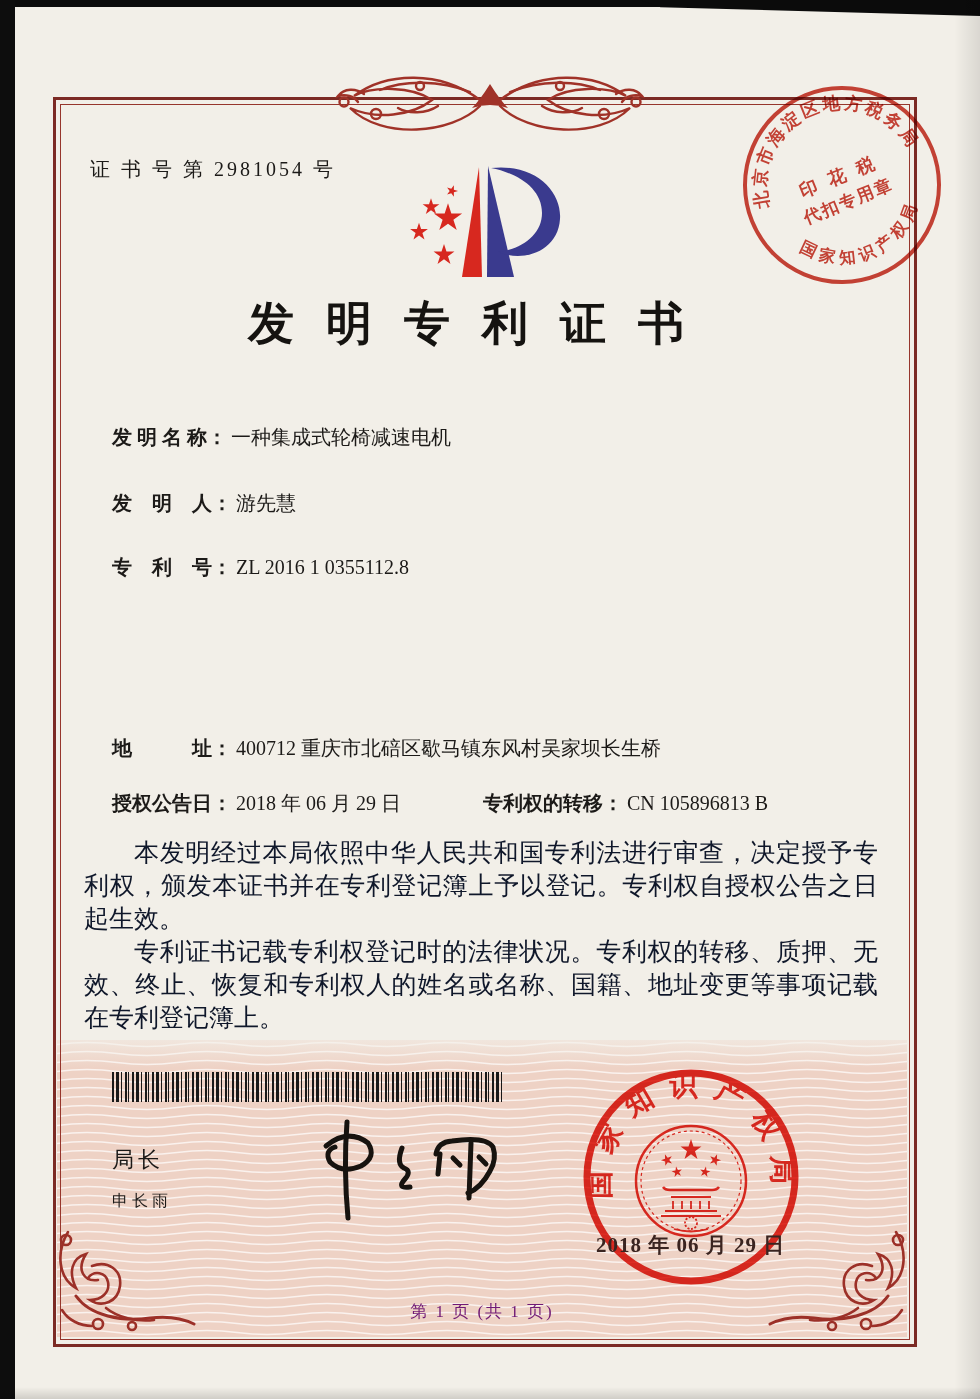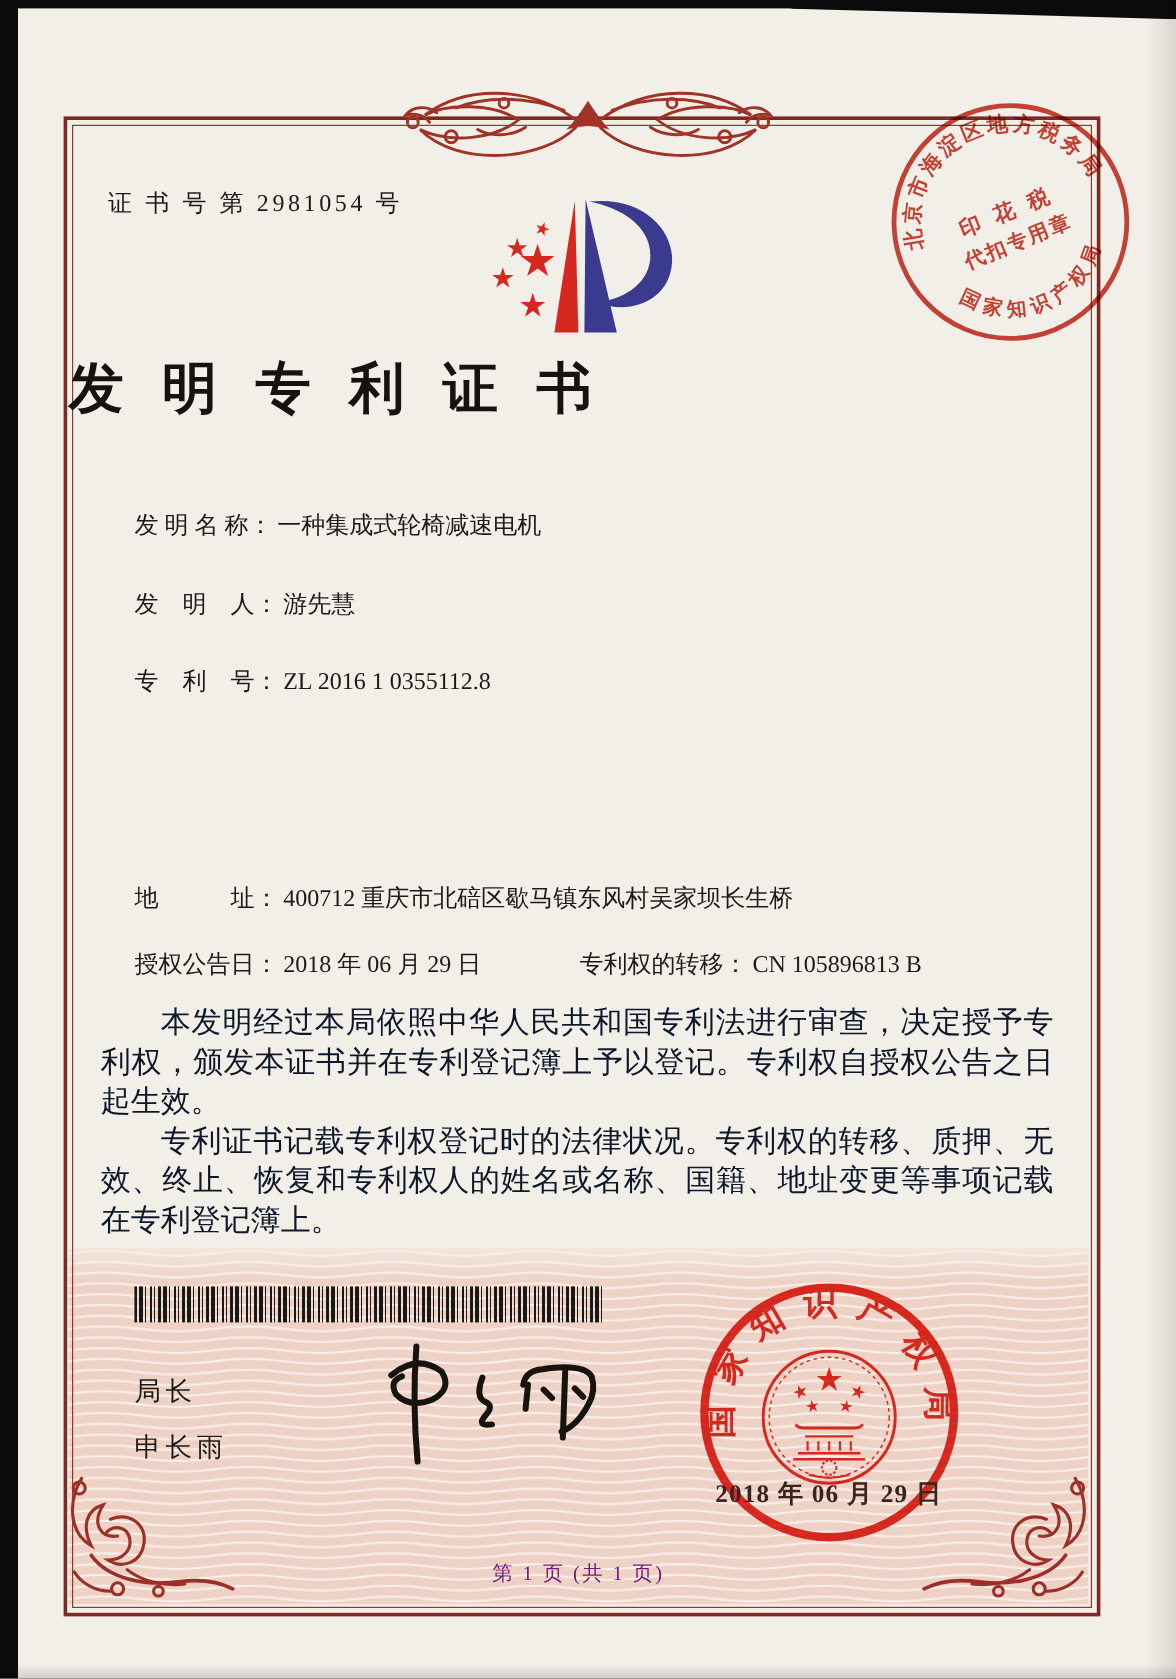--- a/index.html
+++ b/index.html
@@ -21,39 +21,39 @@
      background:linear-gradient(180deg,#f2efe8 0%,rgba(242,239,232,0) 100%);}
 
   
   .frame{position:absolute;left:53px;top:97px;width:858px;height:1244px;
      border:3px solid #7c2a24;}
   .frame::after{content:"";position:absolute;left:4px;top:4px;right:4px;bottom:4px;
      border:1px solid #96352c;}
 
   .txt{position:absolute;color:#1c1a18;}
   .cert-no{left:90px;top:156px;font-size:20px;letter-spacing:3px;}
-  .title{left:57px;top:293px;width:850px;text-align:left;font-size:46px;font-weight:700;
+  .title{left:57px;top:293px;width:850px;text-align:center;font-size:46px;font-weight:700;
      letter-spacing:32px;box-sizing:border-box;color:#151310;}
   .row{left:112px;font-size:20px;white-space:nowrap;}
-  .row .lab{display:inline-block;}
+  .row .lab{display:inline-block;font-weight:bold;}
   .row .val{display:inline-block;margin-left:4px;}
   .row2{left:483px;}
   .paras{left:84px;top:836px;width:794px;font-size:25px;line-height:33px;text-align:justify;color:#0f172a;}
   .paras p{margin:0;text-indent:2em;}
 
   .barcode{position:absolute;left:112px;top:1072px;width:392px;height:30px;
      background:repeating-linear-gradient(90deg,
        #191919 0 2px,rgba(0,0,0,0) 2px 4px,
        #191919 4px 7px,rgba(0,0,0,0) 7px 9px,
        #191919 9px 10px,rgba(0,0,0,0) 10px 13px,
        #191919 13px 15px,rgba(0,0,0,0) 15px 16px,
        #191919 16px 17px,rgba(0,0,0,0) 17px 20px);}
 
   .director-title{left:112px;top:1145px;font-size:22px;letter-spacing:4px;}
-  .director-name{left:112px;top:1191px;font-size:22px;letter-spacing:4px;}
+  .director-name{left:112px;top:1191px;font-size:16px;letter-spacing:4px;}
   .sig{position:absolute;left:250px;top:1112px;}
 
   .stamp-tax{position:absolute;left:737px;top:80px;transform:rotate(-22deg);mix-blend-mode:multiply;opacity:.93;}
   .seal-main{position:absolute;left:577px;top:1063px;mix-blend-mode:multiply;opacity:.95;}
   .seal-date{left:596px;top:1231px;font-size:21px;letter-spacing:1px;color:#3a2420;font-weight:700;z-index:6;}
   .footer{left:57px;top:1300px;width:850px;text-align:center;font-size:17px;letter-spacing:2px;color:#701a75;}
 
   .ornament{position:absolute;}
   .orn-top{left:320px;top:56px;}
   .orn-bl{left:46px;top:1226px;}

